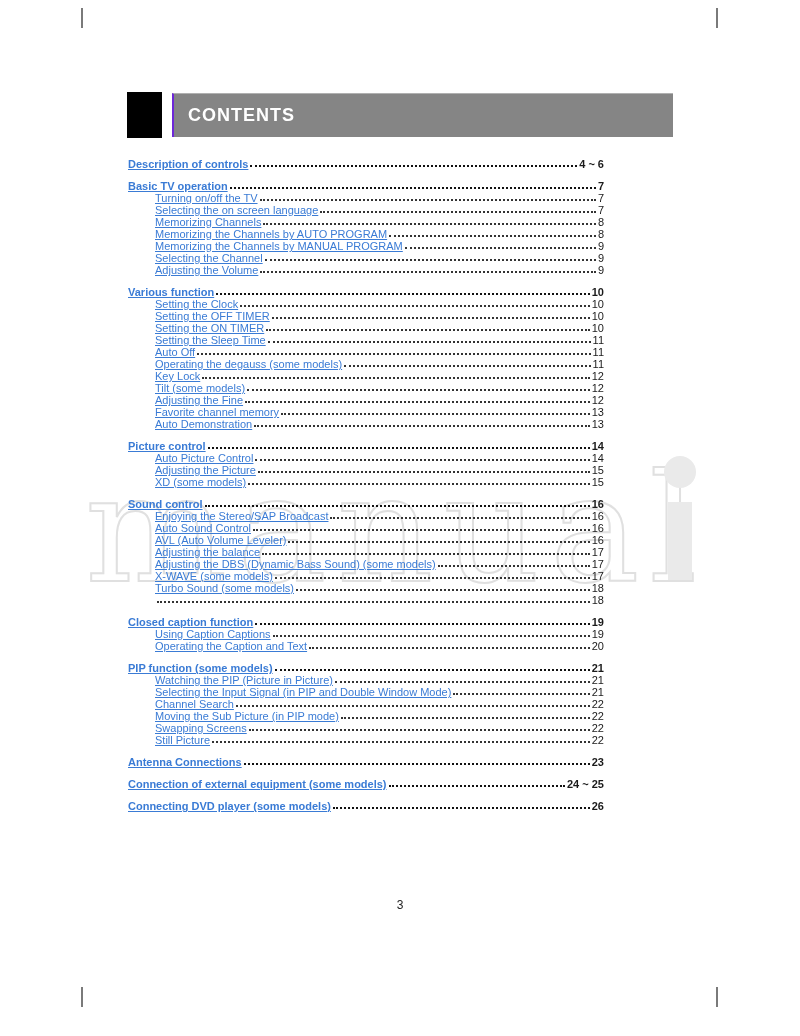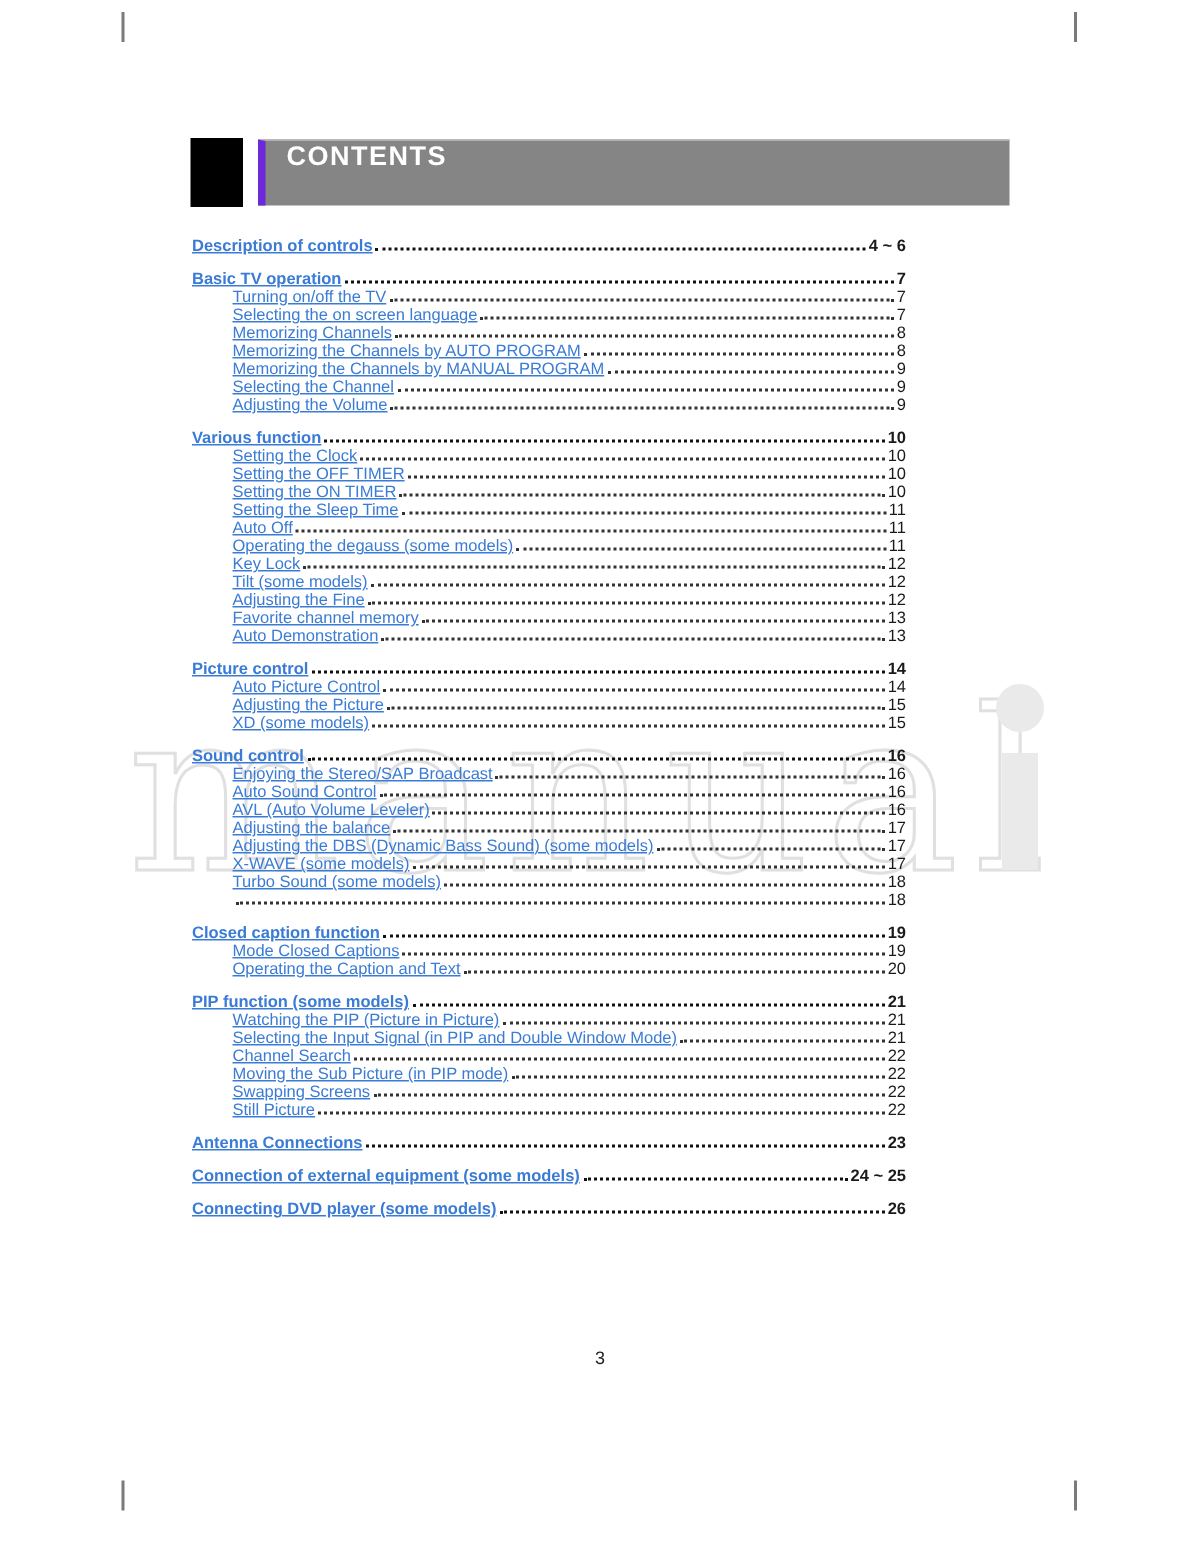--- a/index.html
+++ b/index.html
@@ -17,22 +17,22 @@
   .crop.br { left:716px; top:987px; }
 
   
   .header-block {
     position:absolute; left:127px; top:92px; width:35px; height:46px;
     background:var(--header-block,#000000);
   }
   .header-bar {
     position:absolute; left:172px; top:93px; width:501px; height:44px;
     background:var(--header-bar,#858585);
-    border-top:1px solid #b0b0b0; border-left:5px solid #6d28d9;
-    box-sizing:border-box; display:flex; z-index:2;
+    border-top:1px solid #b0b0b0; border-left:2px solid #6d28d9;
+    box-sizing:border-box; display:flex; align-items:center; z-index:2;
   }
   .header-title {
     color:#ffffff; font-weight:bold; font-size:18px; letter-spacing:1px;
     padding-left:14px;
   }
 
   
   .watermark { position:absolute; left:80px; top:430px; width:680px; height:210px;
     z-index:1; pointer-events:none; }
   .wm-text {
@@ -270,21 +270,21 @@
         <span class="pageref">18</span>
       </div>
     </div>
     <div class="toc-section">
       <div class="toc-row toc-head">
         <span class="toc-link">Closed caption function</span>
         <span class="leader"></span>
         <span class="pageref">19</span>
       </div>
       <div class="toc-row toc-sub">
-        <span class="toc-link">Mode Closed Captions</span>
+        <span class="toc-link">Using Caption Captions</span>
         <span class="leader"></span>
         <span class="pageref">19</span>
       </div>
       <div class="toc-row toc-sub">
         <span class="toc-link">Operating the Caption and Text</span>
         <span class="leader"></span>
         <span class="pageref">20</span>
       </div>
     </div>
     <div class="toc-section">

